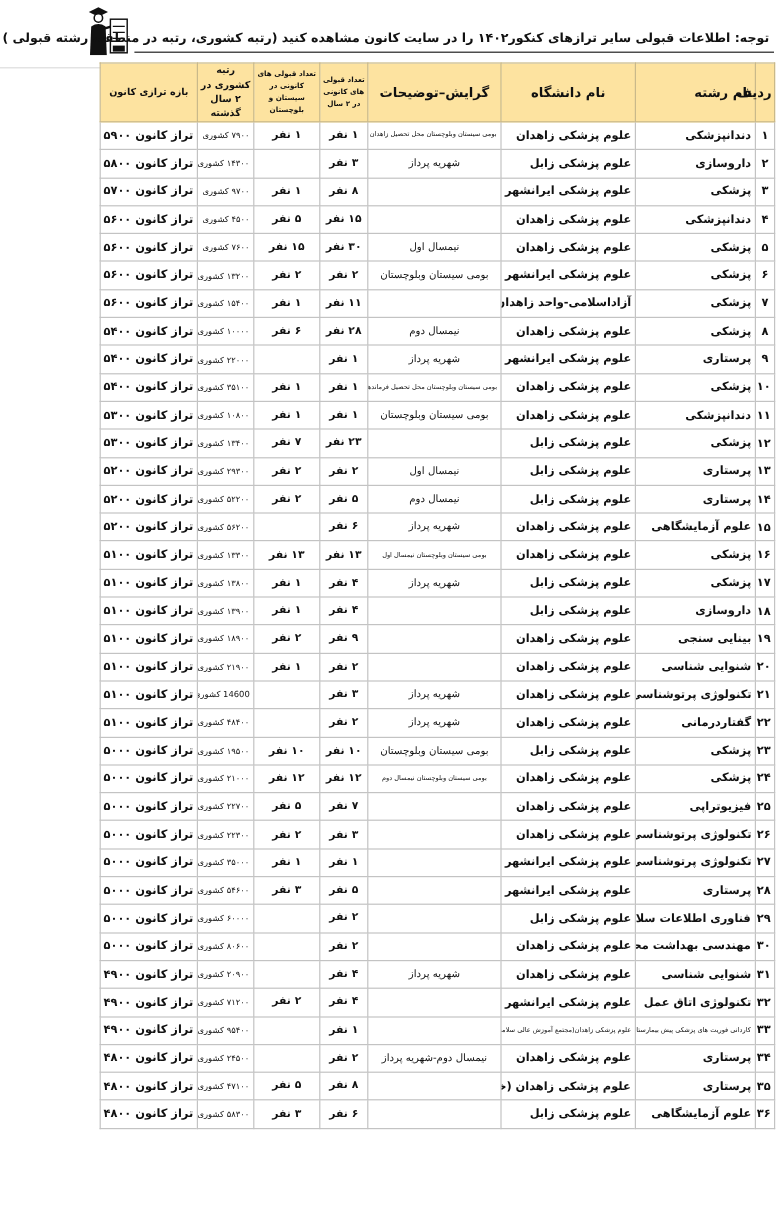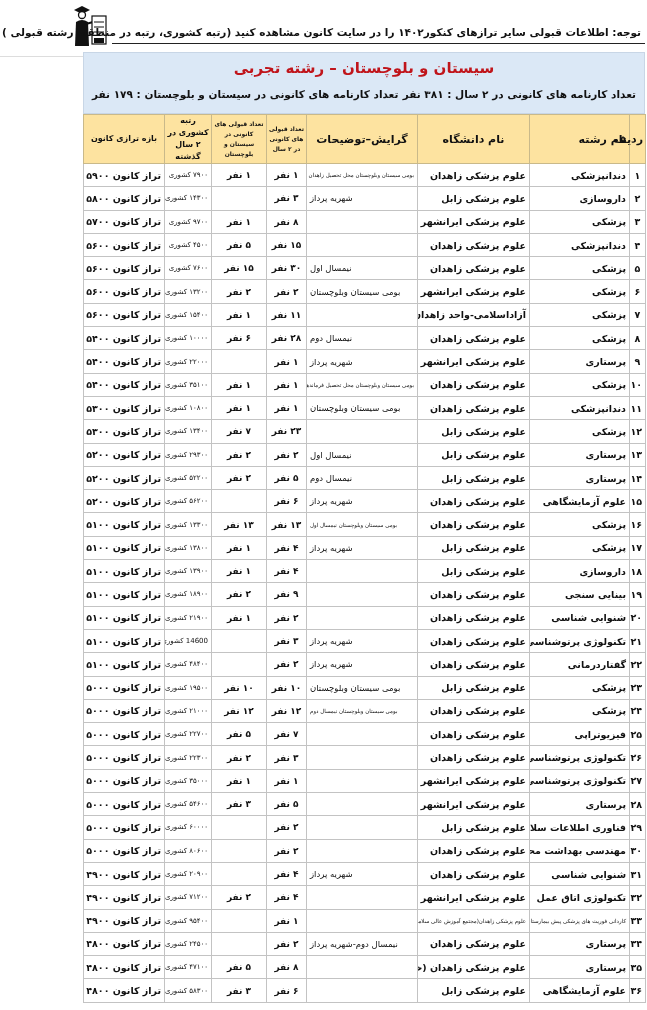--- a/index.html
+++ b/index.html
@@ -21,21 +21,21 @@
   .banner-sub.left { left:8px; }
 
   table { border-collapse:collapse; width:562px; table-layout:fixed; direction:rtl; }
   th { background:#fde3a0; border:1px solid #c9b98a; font-size:11px; font-weight:bold; height:29px; padding:0 2px; }
   th.small { font-size:6px; line-height:10px; }
   th.mid { font-size:8px; line-height:12px; }
   td { border:1px solid #c3c3c3; height:22.3px; font-size:9.5px; padding:0 3px; white-space:nowrap; overflow:hidden; }
   td.c-idx { text-align:center; width:14px; font-weight:bold; }
   td.c-major { text-align:right; font-weight:bold; }
   td.c-uni { text-align:right; font-weight:bold;margin-left:36px; }
-  td.c-desc { text-align:left; font-size:8.5px; }
+  td.c-desc { text-align:center; font-size:8.5px; }
   td.c-desc.tiny { font-size:5.5px; }
   td.c-num { text-align:center; font-weight:bold; font-size:9px; }
   td.c-rank { text-align:right; font-size:7px; }
   td.c-range { text-align:center; font-weight:bold; font-size:9.5px;margin-left:12px; }
   td.c-major.tiny, td.c-uni.tiny { font-size:5.5px; font-weight:normal; }
 </style>
 </head>
 <body>
 
 <div class="top-note">
@@ -50,25 +50,20 @@
     <line x1="24" y1="25" x2="34" y2="25" stroke="#111" stroke-width="1"></line>
     <line x1="24" y1="30" x2="34" y2="30" stroke="#111" stroke-width="1"></line>
     <rect x="24" y="36" width="10" height="5" fill="#111"></rect>
   </svg>
   <div class="note-text">توجه: اطلاعات قبولی سایر ترازهای کنکور۱۴۰۲ را در سایت کانون مشاهده کنید (رتبه کشوری، رتبه در منطقه، رشته قبولی )</div>
   <div class="note-line"></div>
 </div>
 <div class="sep-line"></div>
 
 <div class="sheet">
-  <div class="banner">
-    <div class="banner-title">سیستان و بلوچستان – رشته تجربی</div>
-    <div class="banner-sub right">تعداد کارنامه های کانونی در ۲ سال : ۳۸۱ نفر</div>
-    <div class="banner-sub left">تعداد کارنامه های کانونی در سیستان و بلوچستان : ۱۷۹ نفر</div>
-  </div>
 
   <table>
     <colgroup>
       <col style="width:16px">
         <col style="width:100px">
         <col style="width:112px">
         <col style="width:111px">
       <col style="width:40px">
         <col style="width:55px">
         <col style="width:47px">

